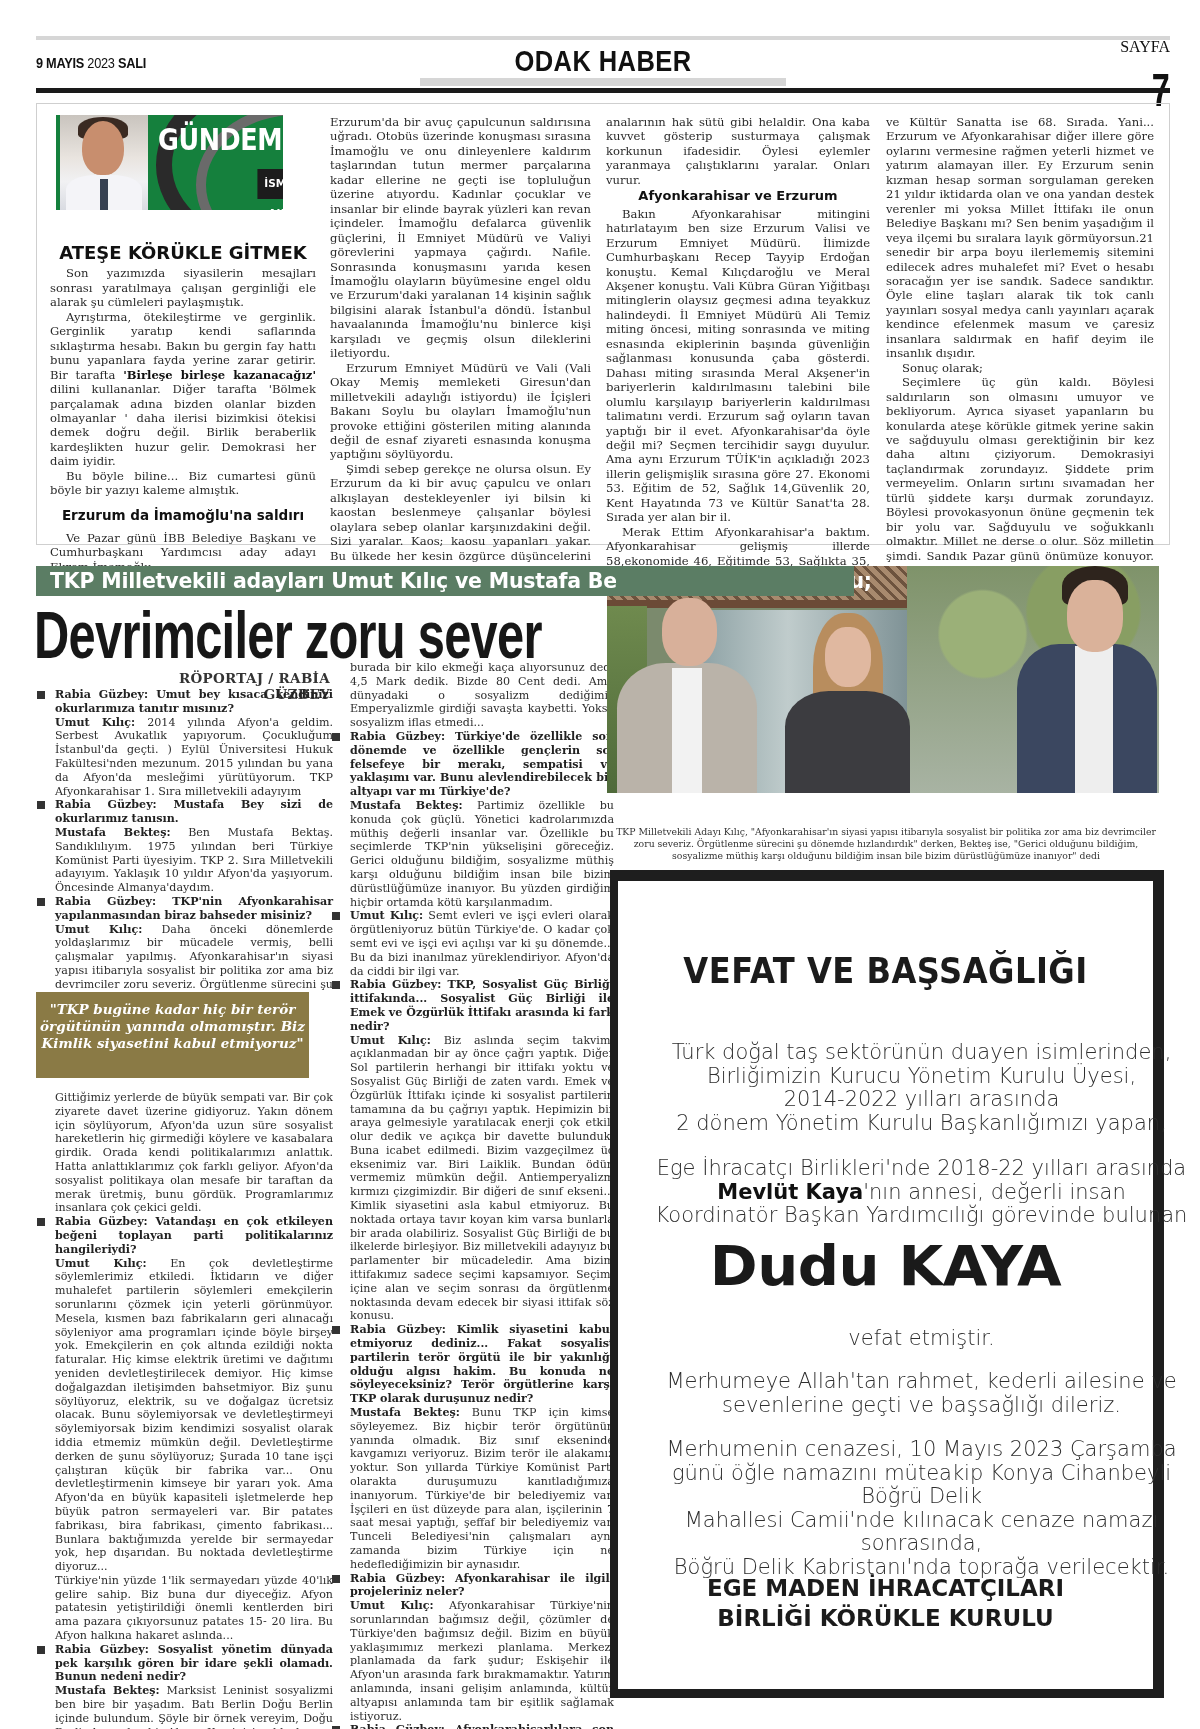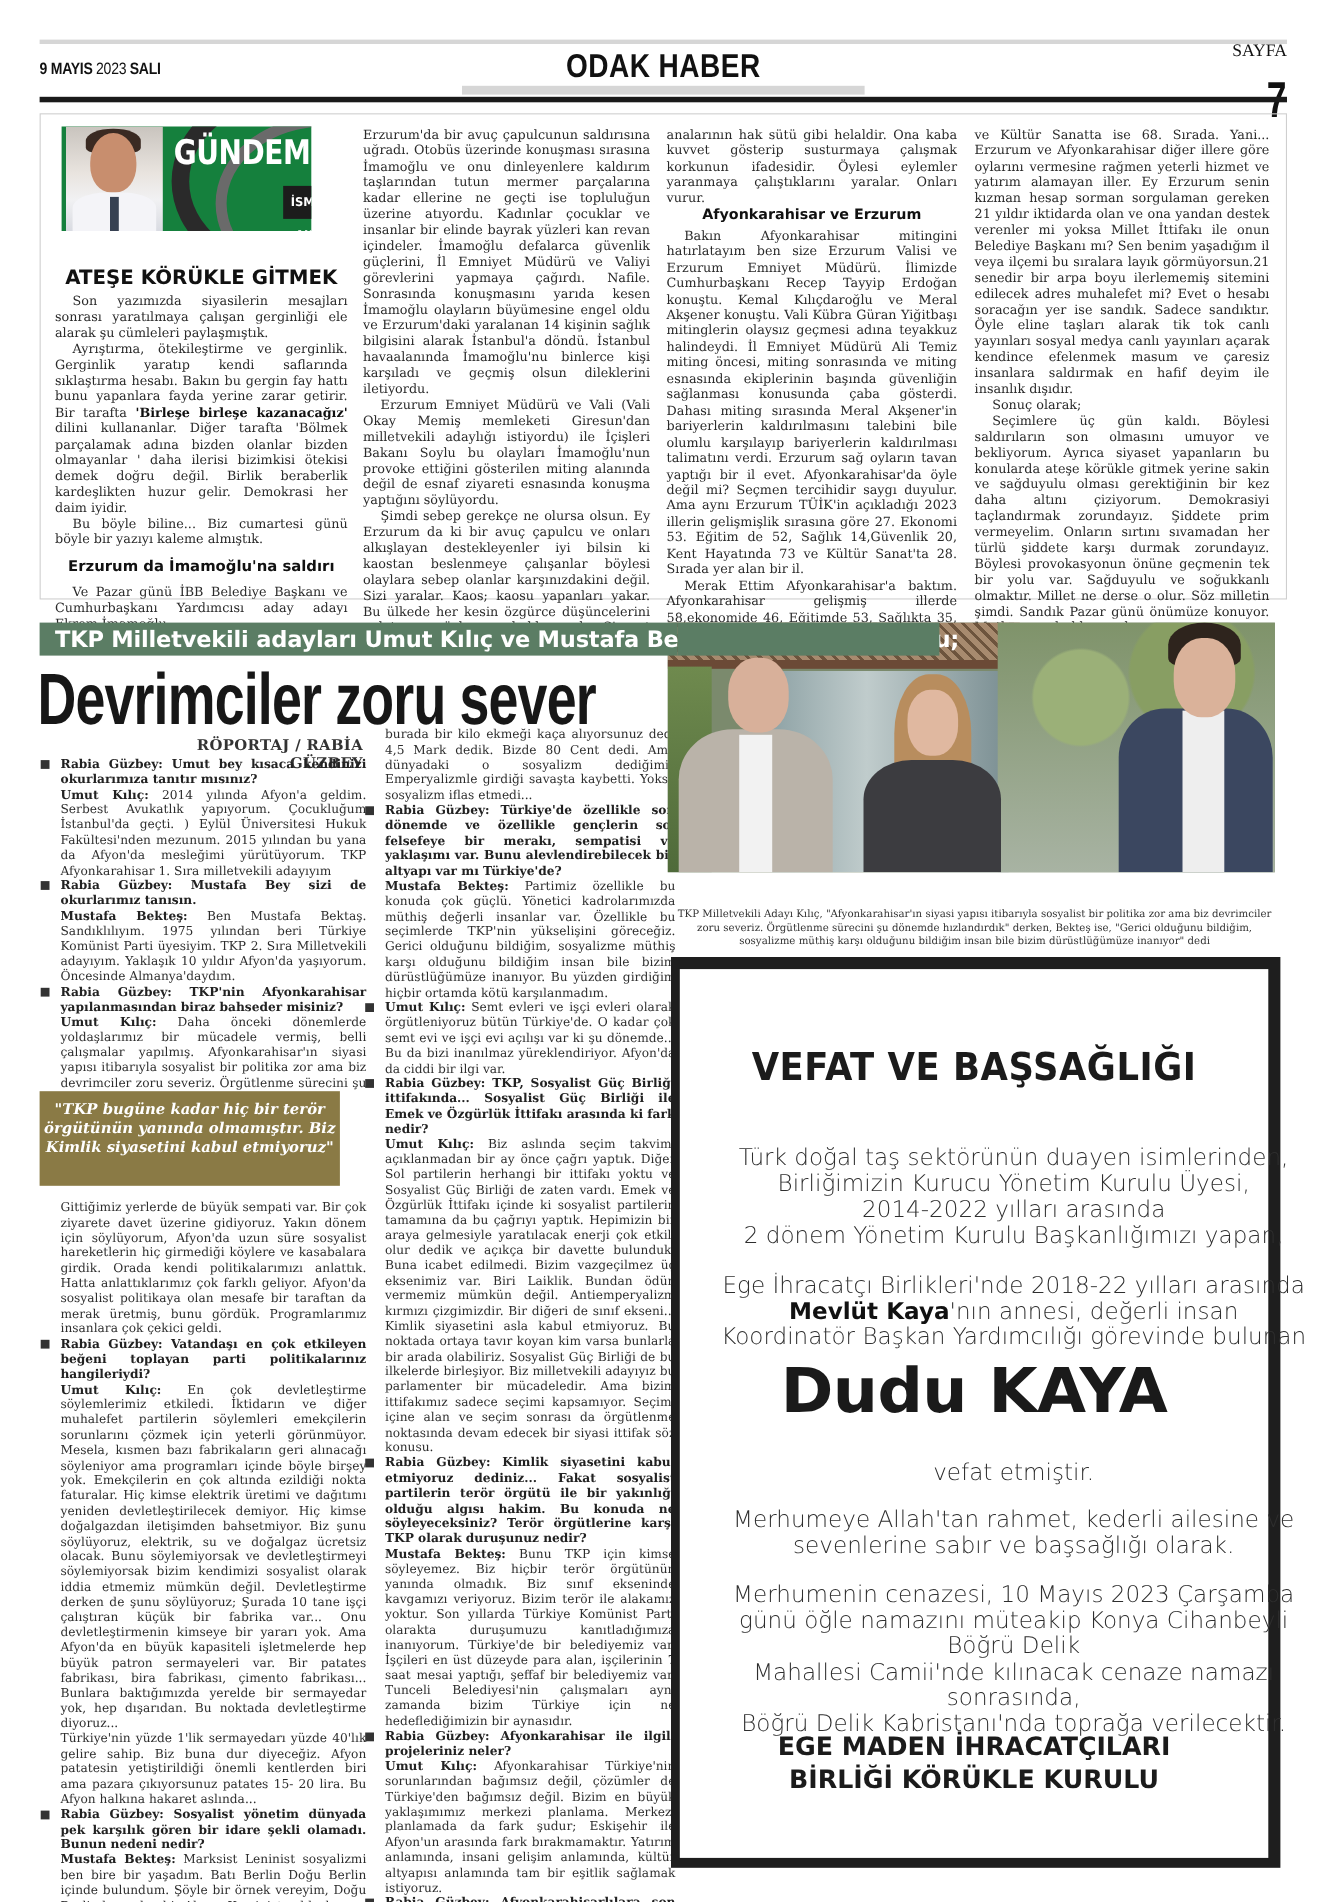--- a/index.html
+++ b/index.html
@@ -233,21 +233,21 @@
     </div>
     <div class="obit-p obit-p2 obit-name-small">
       <div>Ege İhracatçı Birlikleri'nde 2018-22 yılları arasında</div>
       <div><b>Mevlüt Kaya</b><span>'nın annesi, değerli insan</span></div>
       <div>Koordinatör Başkan Yardımcılığı görevinde bulunan</div>
     </div>
     <div class="obit-name">Dudu KAYA</div>
     <div class="obit-p obit-p3">vefat etmiştir.</div>
     <div class="obit-p obit-p4">
       <div>Merhumeye Allah'tan rahmet, kederli ailesine ve</div>
-      <div>sevenlerine sabır ve başsağlığı olarak.</div>
+      <div>sevenlerine geçti ve başsağlığı dileriz.</div>
     </div>
     <div class="obit-p obit-p5">
       <div>Merhumenin cenazesi, 10 Mayıs 2023 Çarşamba</div>
       <div>günü öğle namazını müteakip Konya Cihanbeyli Böğrü Delik</div>
       <div>Mahallesi Camii'nde kılınacak cenaze namazı sonrasında,</div>
       <div>Böğrü Delik Kabristanı'nda toprağa verilecektir.</div>
     </div>
     <div class="obit-sign">
       <div>EGE MADEN İHRACATÇILARI</div>
       <div>BİRLİĞİ KÖRÜKLE KURULU</div>

